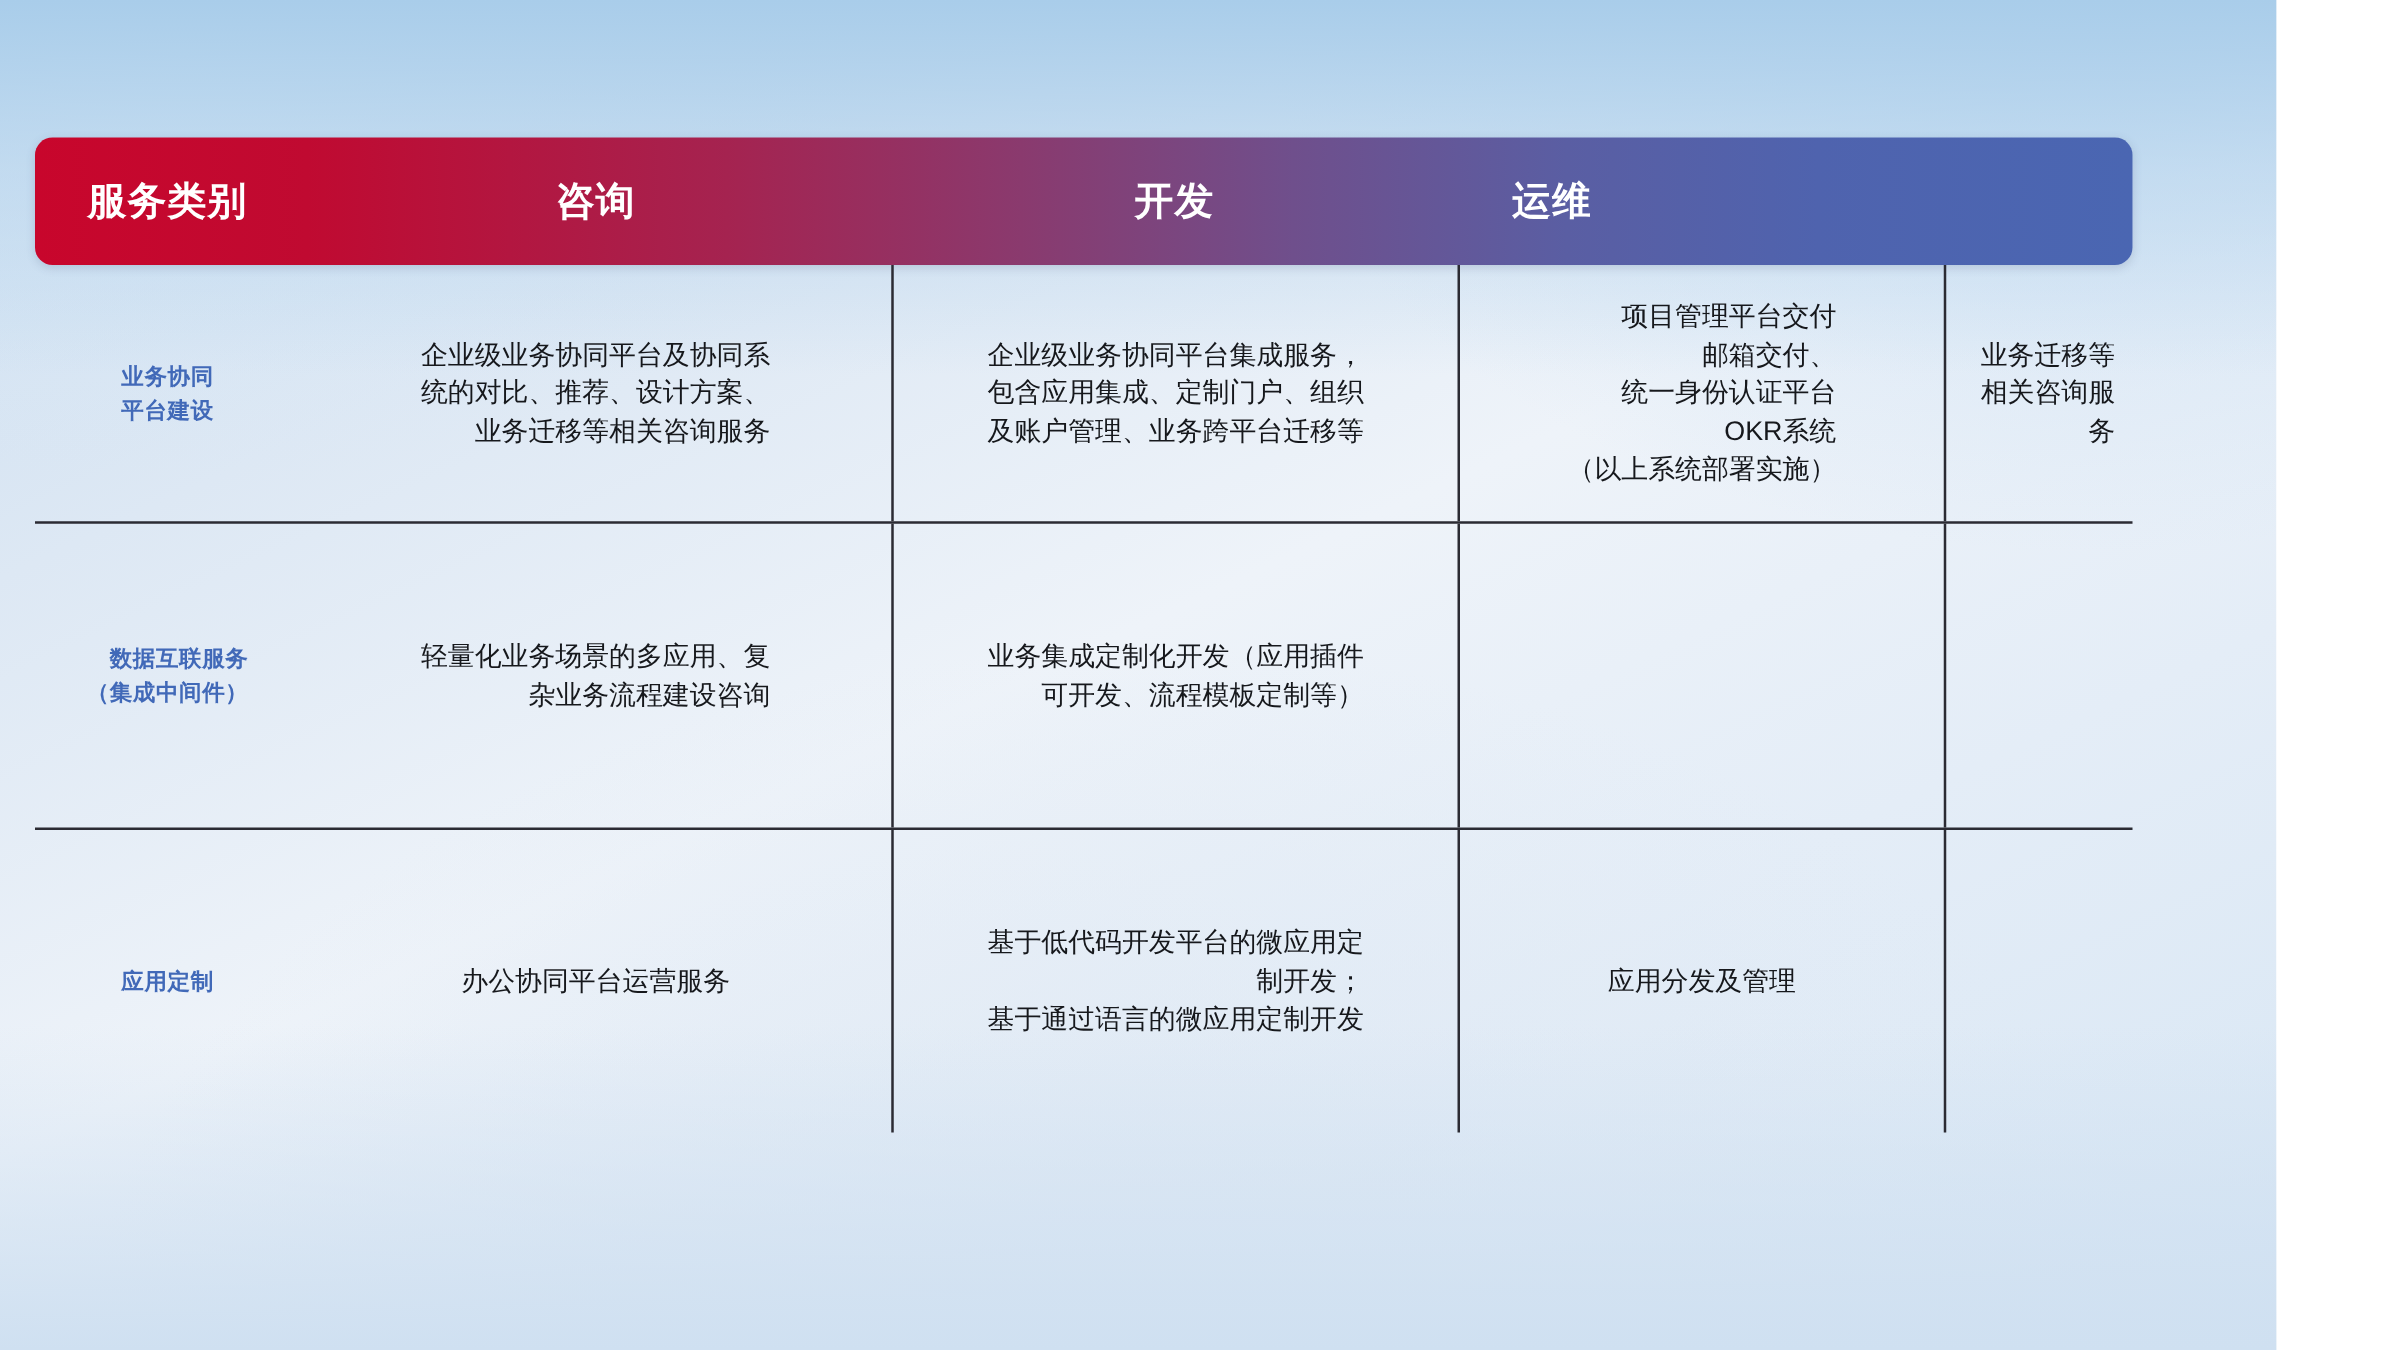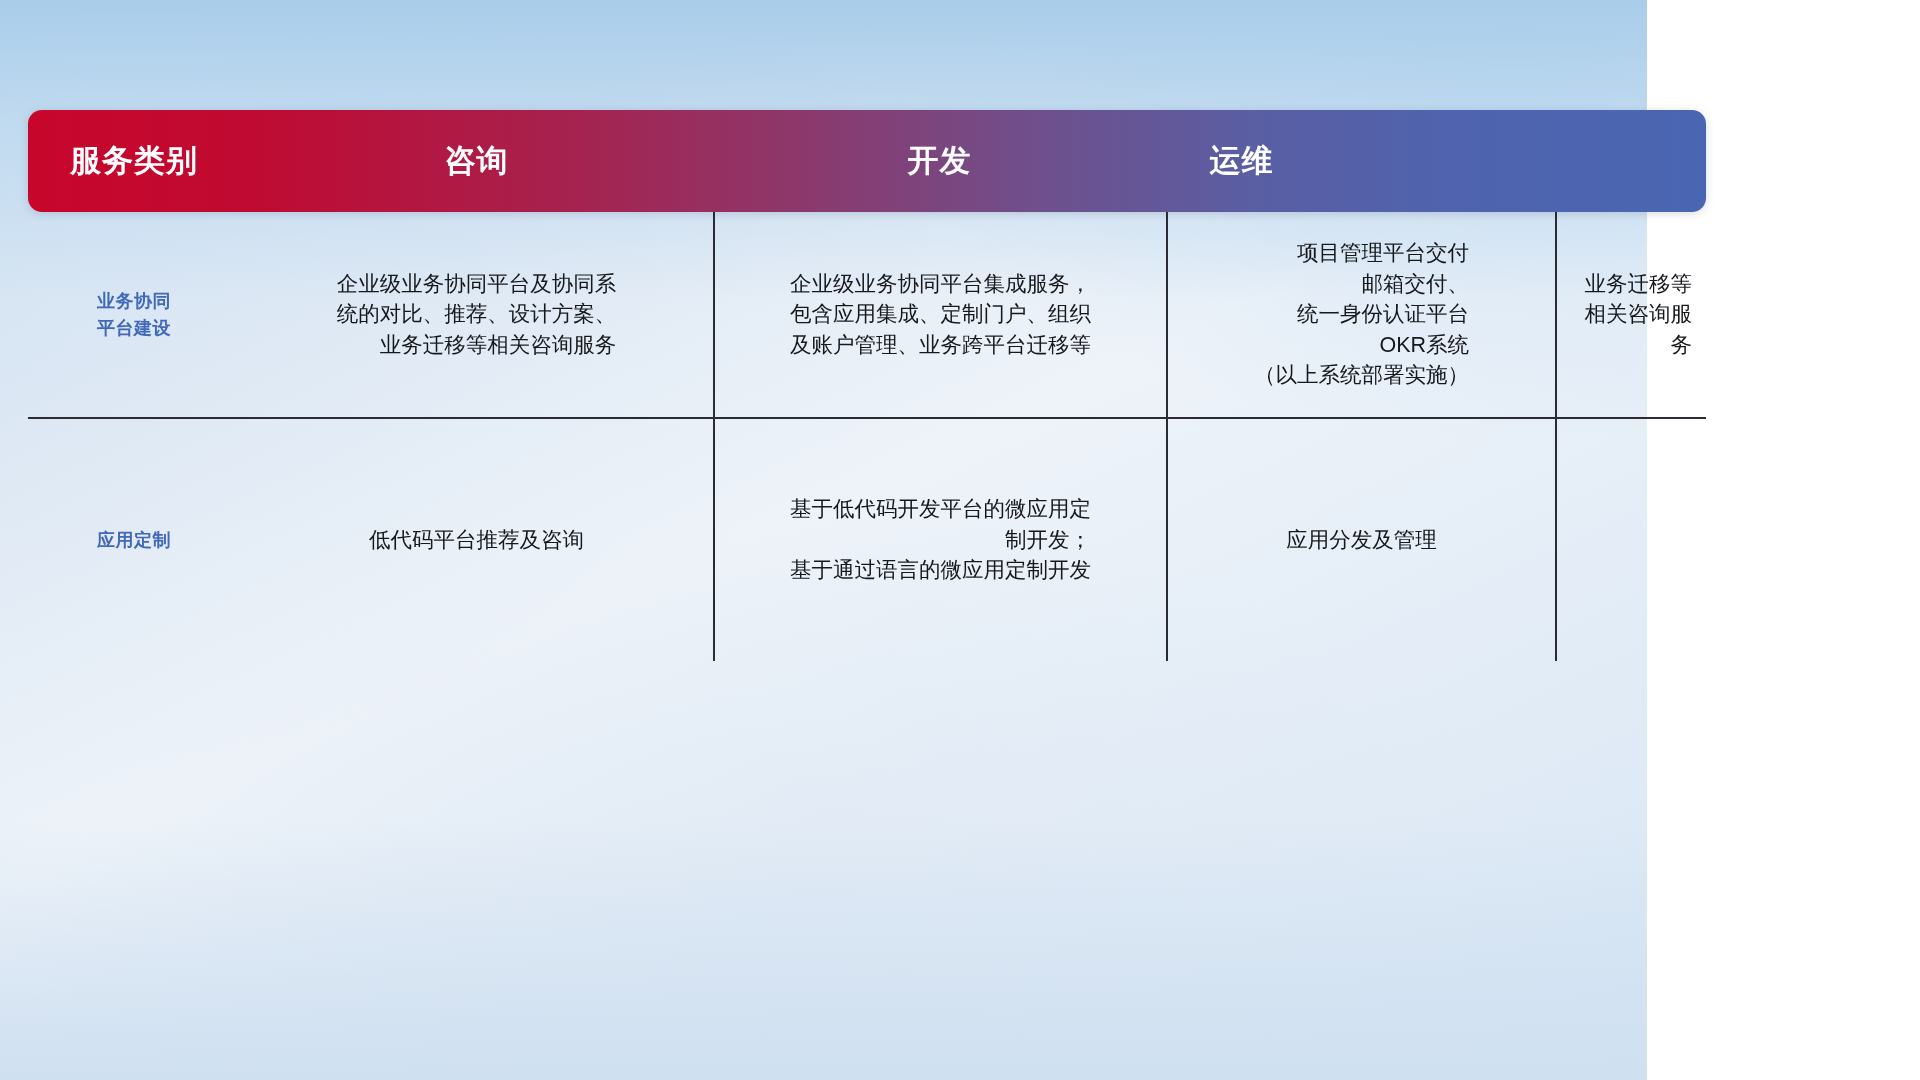--- a/index.html
+++ b/index.html
@@ -8,21 +8,21 @@
   html, body {
     width: 1920px;
     height: 1080px;
     overflow: hidden;
     font-family: "Liberation Sans", "DejaVu Sans", sans-serif;
   }
 
   
   .page {
     position: relative;
-    width: 1647px;
+    width: 1821px;
     height: 1080px;
     background:
       radial-gradient(ellipse 900px 560px at 8% 4%,  #dbe9f6 0%, rgba(219,233,246,0) 62%),
       radial-gradient(ellipse 1100px 700px at 92% 2%, #cfe2f4 0%, rgba(207,226,244,0) 60%),
       radial-gradient(ellipse 1300px 900px at 50% 102%, #dfe9f4 0%, rgba(223,233,244,0) 65%),
       linear-gradient(155deg, #c9ddf0 0%, #dde8f4 24%, #eef3f9 48%, #e4edf7 70%, #d7e6f4 100%);
   }
   .page::before {
     content: "";
     position: absolute;
@@ -143,25 +143,37 @@
 包含应用集成、定制门户、组织
 及账户管理、业务跨平台迁移等</div>
         <div class="td b2">项目管理平台交付
 邮箱交付、
 统一身份认证平台
 OKR系统
 （以上系统部署实施）</div>
         <div class="td b3">业务迁移等相关咨询服务</div>
       </div>
 
+      <div class="tr r2">
+        <div class="td b0">
+          <div class="sub-cat cat td" style="border-left:none;padding:10px 6px;">数据互联服务
+（集成中间件）</div>
+          <div class="sub-cons td" style="border-left:none;">轻量化业务场景的多应用、复
+杂业务流程建设咨询</div>
+        </div>
+        <div class="td b1">业务集成定制化开发（应用插件
+可开发、流程模板定制等）</div>
+        <div class="td b2 empty"></div>
+        <div class="td b3 empty"></div>
+      </div>
 
       <div class="tr r3">
         <div class="td b0">
           <div class="sub-cat cat td" style="border-left:none;padding:10px 6px;">应用定制</div>
-          <div class="sub-cons td" style="border-left:none;">低代码平台推荐及咨询</div>
+          <div class="sub-cons td" style="border-left:none;">办公协同平台运营服务</div>
         </div>
         <div class="td b1">基于低代码开发平台的微应用定
 制开发；
 基于通过语言的微应用定制开发</div>
         <div class="td b2">应用分发及管理</div>
         <div class="td b3 empty"></div>
       </div>
 
     </div>
   </div>

